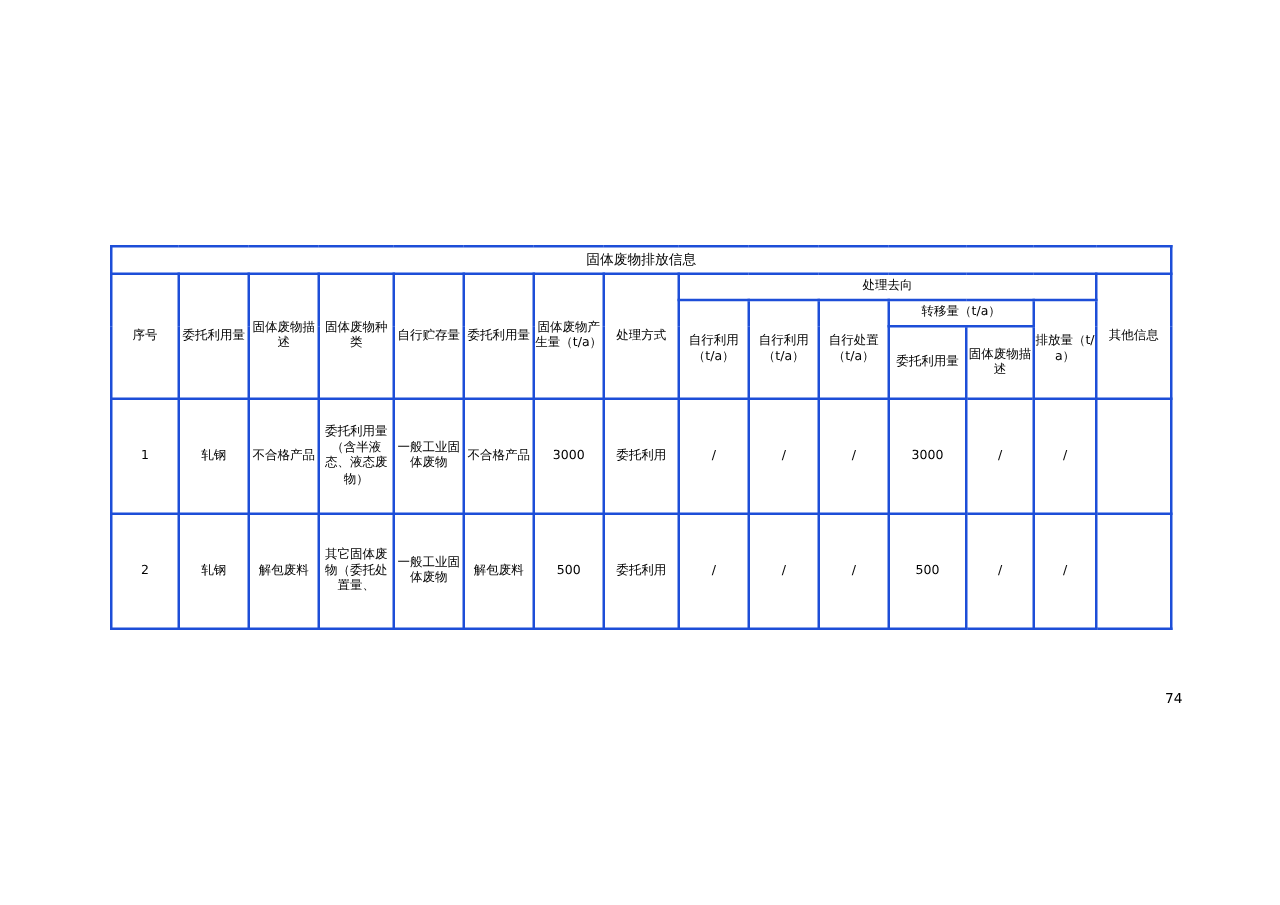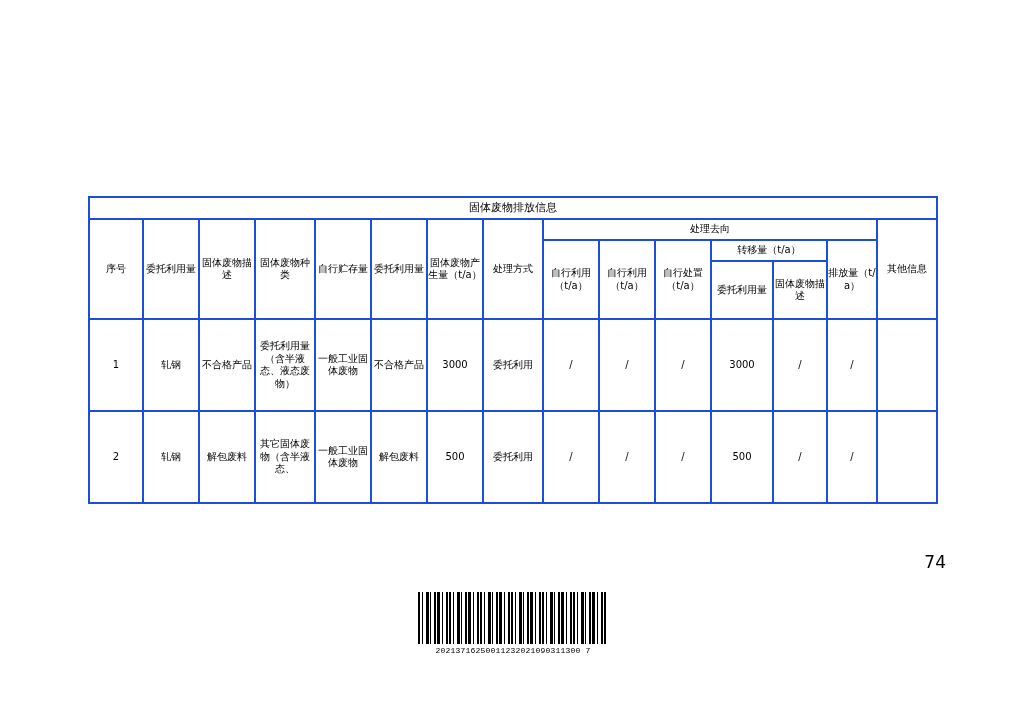--- a/index.html
+++ b/index.html
@@ -69,21 +69,21 @@
   .hdr td {
     height: 54px;
   }
   .datarow td {
     height: 88px;
   }
   .page-number {
     position: absolute;
     right: 78px;
     top: 552px;
-    font-size: 17px;
+    font-size: 11px;
     font-family: "DejaVu Sans", sans-serif;
   }
   .barcode-wrap {
     position: absolute;
     left: 418px;
     top: 592px;
     width: 190px;
     text-align: center;
   }
   .barcode {
@@ -176,36 +176,32 @@
         <td>3000</td>
         <td>/</td>
         <td>/</td>
         <td></td>
       </tr>
 
       <tr class="datarow">
         <td>2</td>
         <td>轧钢</td>
         <td>解包废料</td>
-        <td>其它固体废物（含半液态、</td>
+        <td>其它固体废物（委托处置量、</td>
         <td>一般工业固体废物</td>
         <td>解包废料</td>
         <td>500</td>
         <td>委托利用</td>
         <td>/</td>
         <td>/</td>
         <td>/</td>
         <td>500</td>
         <td>/</td>
         <td>/</td>
         <td></td>
       </tr>
     </tbody>
   </table>
 
   <div class="page-number">74</div>
 
-  <div class="barcode-wrap">
-    <div class="barcode"></div>
-    <div class="barcode-num">20213716250011232021090311300 7</div>
-  </div>
 
 </div>
 
 </body></html>

